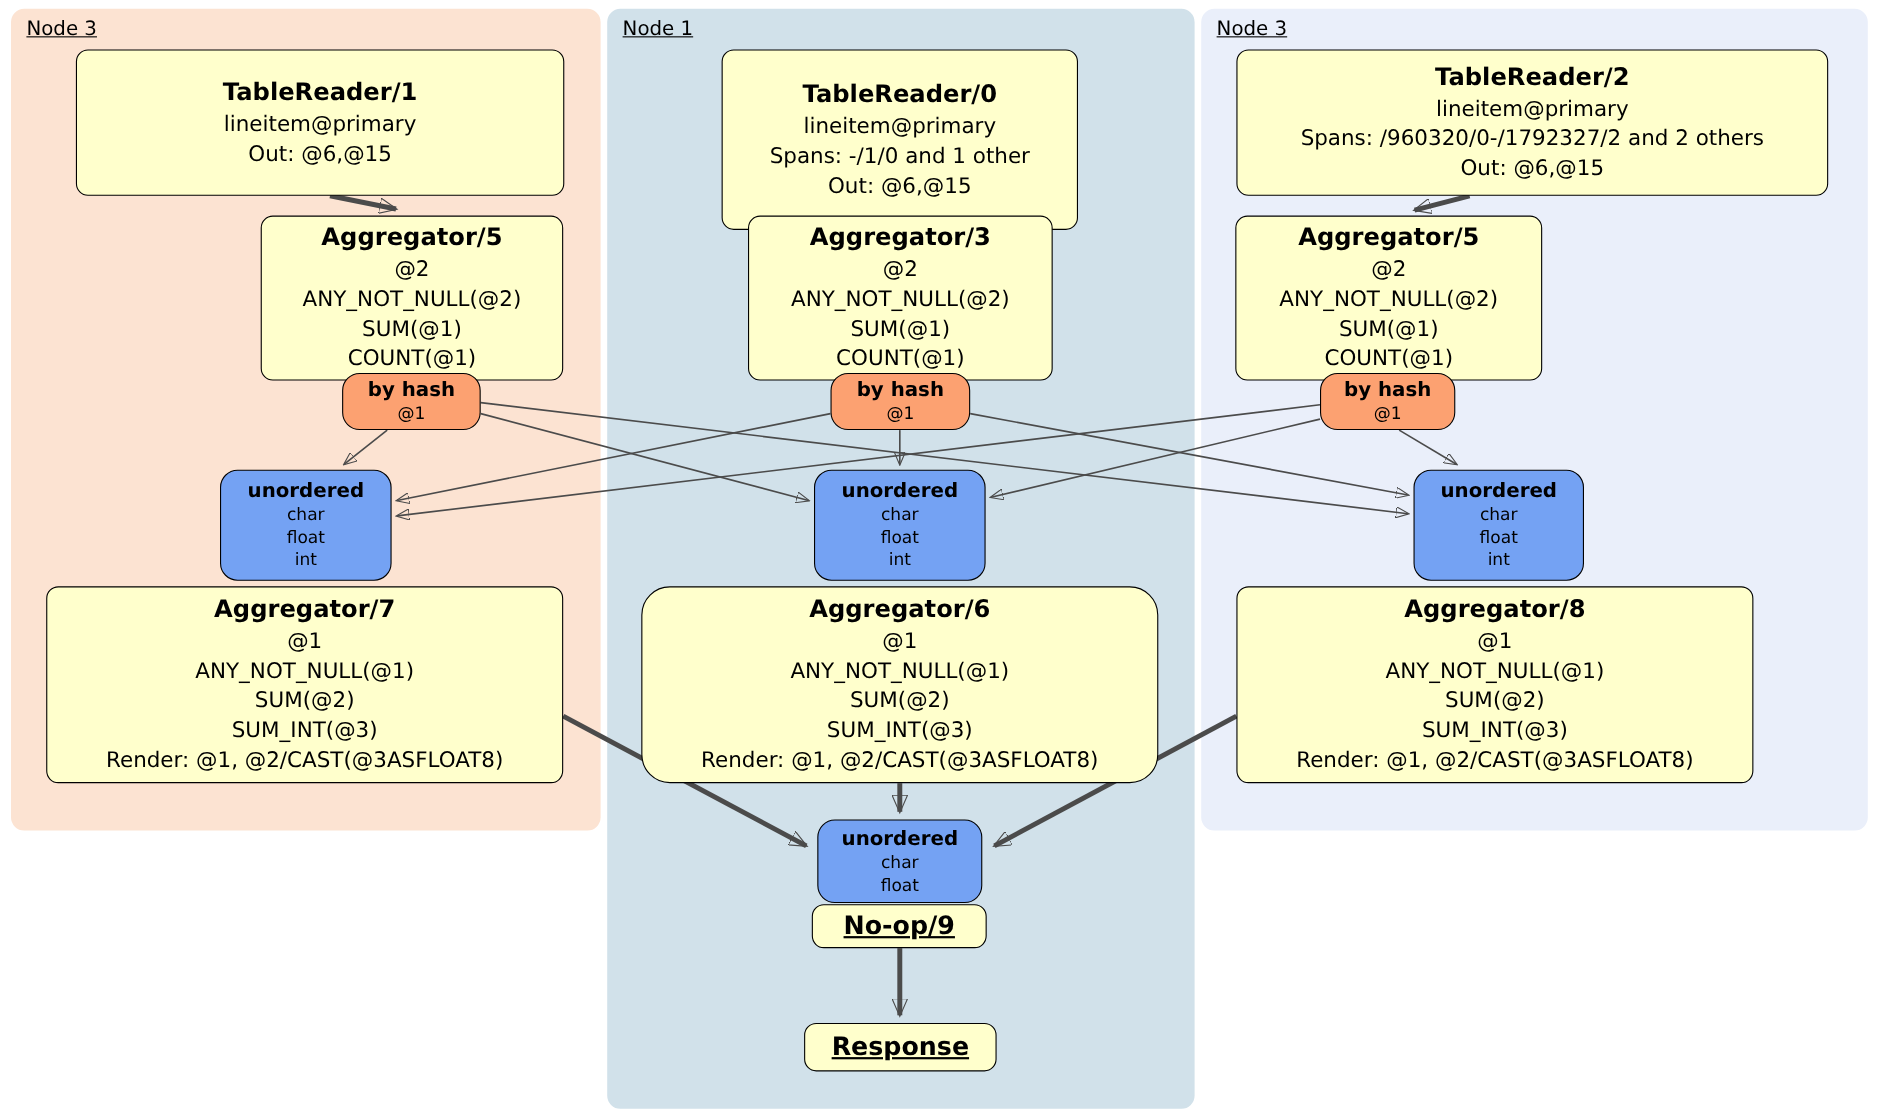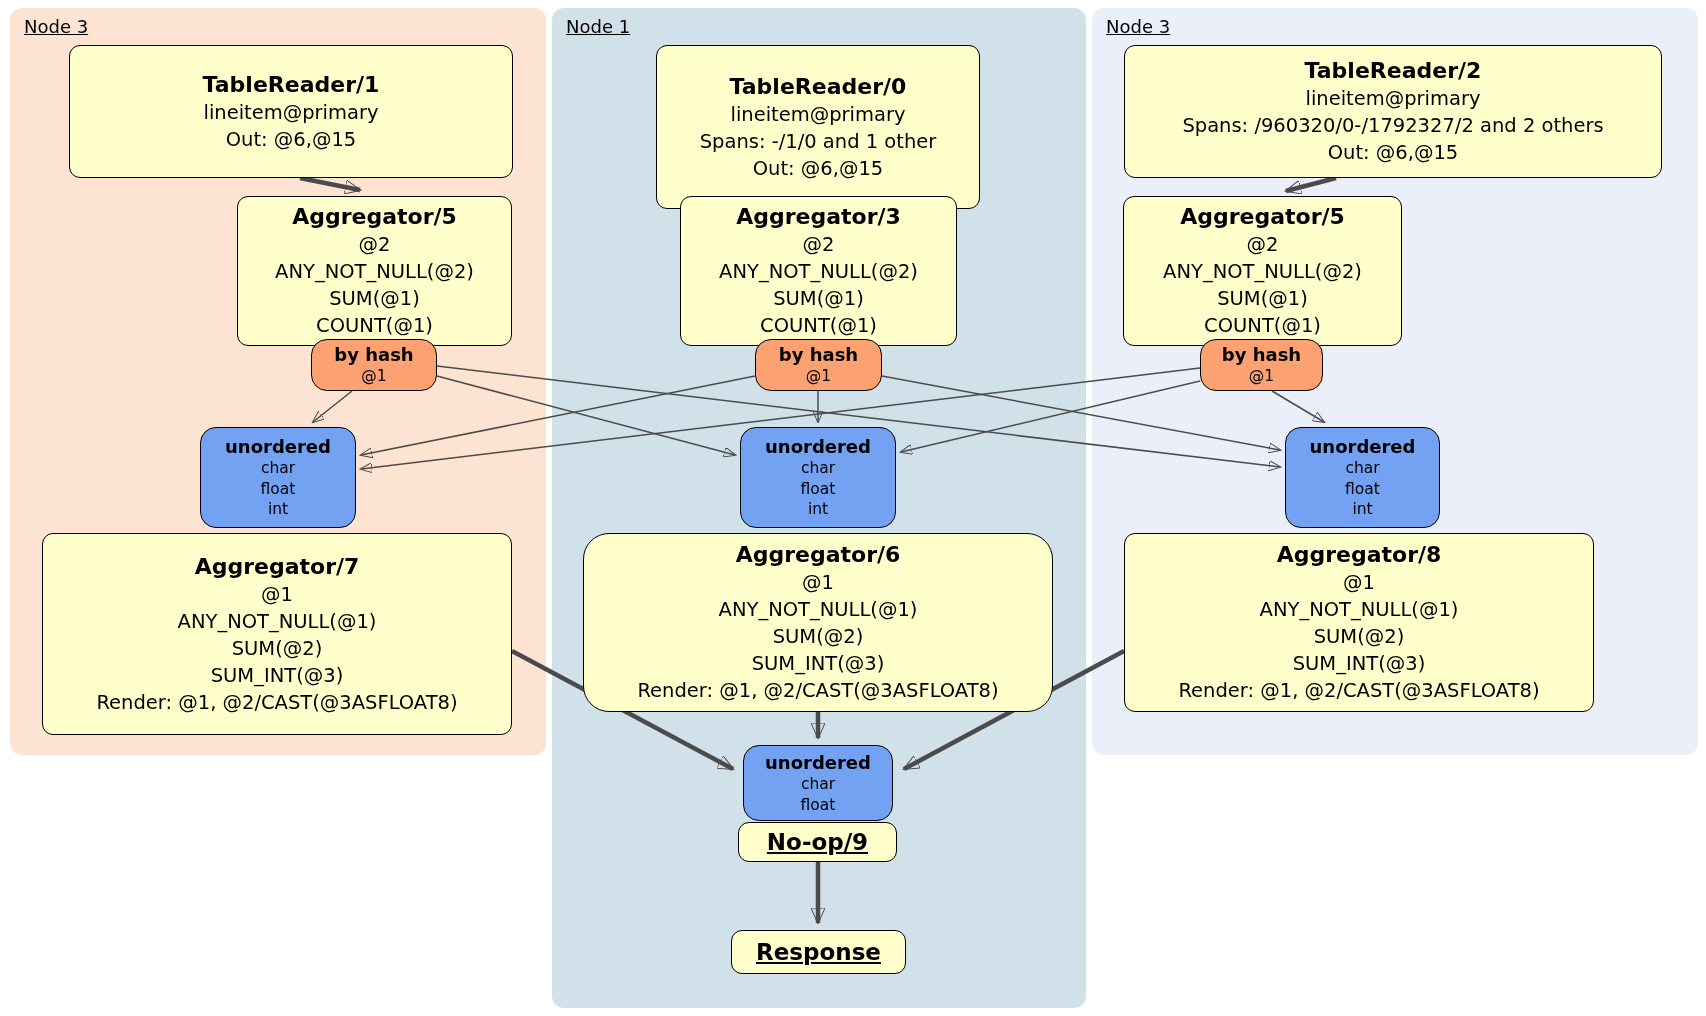--- a/index.html
+++ b/index.html
@@ -95,21 +95,21 @@
     <div class="box-line">@1</div>
   </div>
 
   <div class="box sync" style="left:200px;top:427px;width:156px;height:101px;">
     <div class="box-title">unordered</div>
     <div class="box-line">char</div>
     <div class="box-line">float</div>
     <div class="box-line">int</div>
   </div>
 
-  <div class="box" style="left:42px;top:533px;width:470px;height:202px;justify-content:center;">
+  <div class="box" style="left:42px;top:533px;width:470px;height:179px;justify-content:center;">
     <div class="box-title">Aggregator/7</div>
     <div class="box-line">@1</div>
     <div class="box-line">ANY_NOT_NULL(@1)</div>
     <div class="box-line">SUM(@2)</div>
     <div class="box-line">SUM_INT(@3)</div>
     <div class="box-line">Render: @1, @2/CAST(@3ASFLOAT8)</div>
   </div>
 
   <div class="box" style="left:656px;top:45px;width:324px;height:164px;">
     <div class="box-title">TableReader/0</div>

